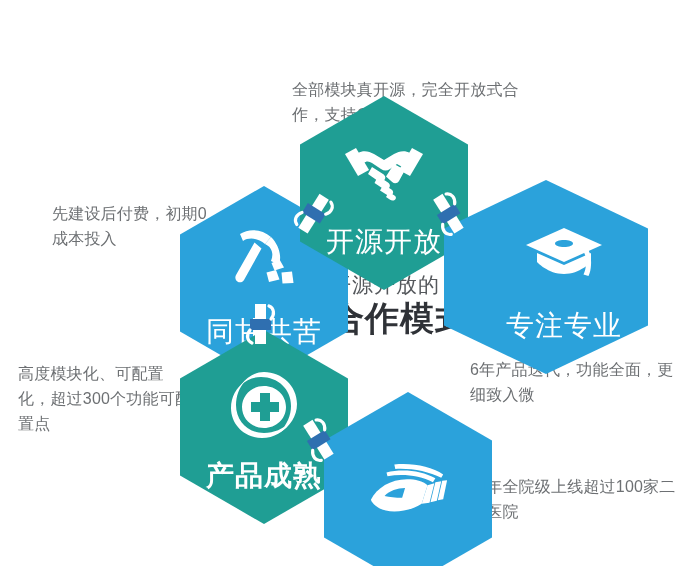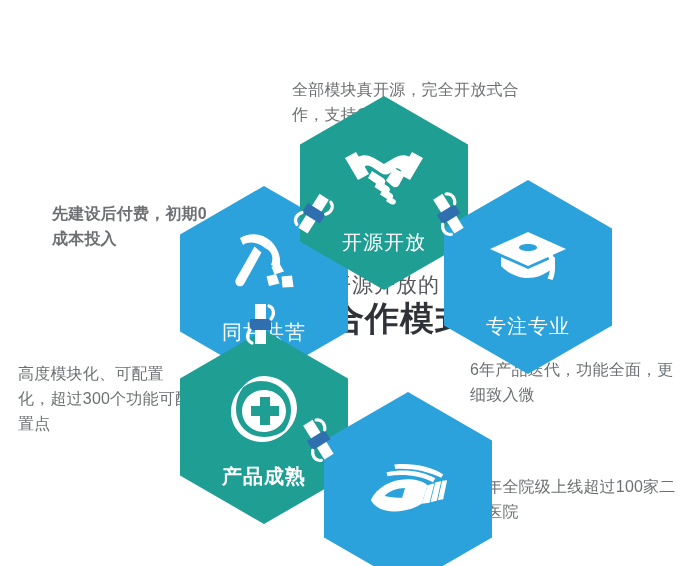--- a/index.html
+++ b/index.html
@@ -25,29 +25,29 @@
 
   .hex .glyph{
     width:86px;height:74px;
     display:flex;align-items:center;justify-content:center;
     margin-top:4px;
   }
   .hex .glyph svg{display:block;}
   .hex .hex-label{
     margin-top:20px;
     color:#ffffff;
-    font-size:20px;
+    font-size:28px;
     letter-spacing:1px;
     line-height:1;
     white-space:nowrap;
   }
 
   
   #hex-open      {left:300px; top:96px;}
-  #hex-focus     {left:444px; top:180px;}
+  #hex-focus     {left:444px; top:180px;padding-left:36px;}
   #hex-speed     {left:324px; top:392px;}
   #hex-mature    {left:180px; top:330px;font-weight:bold;}
   #hex-hardship  {left:180px; top:186px;}
 
   
   .clip{position:absolute;}
   .clip svg{display:block;overflow:visible;}
 
   #clip-tl{left:286px;top:186px;}
   #clip-tr{left:420px;top:186px;}
@@ -77,21 +77,21 @@
     color:#6d7073;
     font-size:16px;
     line-height:1.55;
     letter-spacing:0.2px;
     margin-top:28px;
   }
   .note.right{text-align:left;}
   .note.left{text-align:left;}
 
   #note-top      {left:292px;top:50px;width:230px;}
-  #note-upleft   {left:52px; top:174px;width:160px;font-weight:bold;}
+  #note-upleft   {left:52px; top:174px;width:160px;}
   #note-lowleft  {left:18px; top:334px;width:175px;}
   #note-upright  {left:470px;top:330px;width:215px;}
   #note-lowright {left:470px;top:447px;width:215px;}
 </style>
 </head>
 <body>
 
 <div id="stage">
 
   <div class="note" id="note-top">全部模块真开源，完全开放式合作，支持OEM</div>

